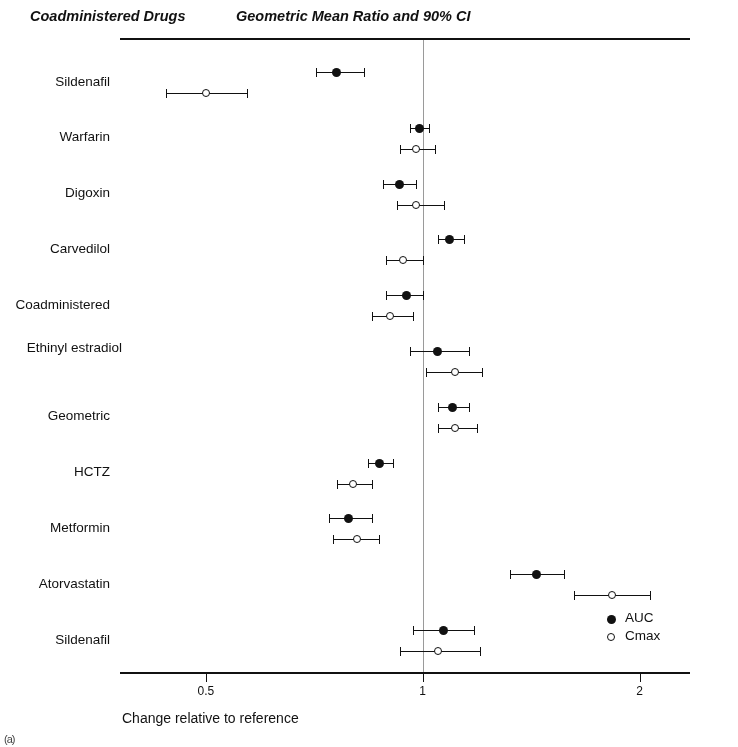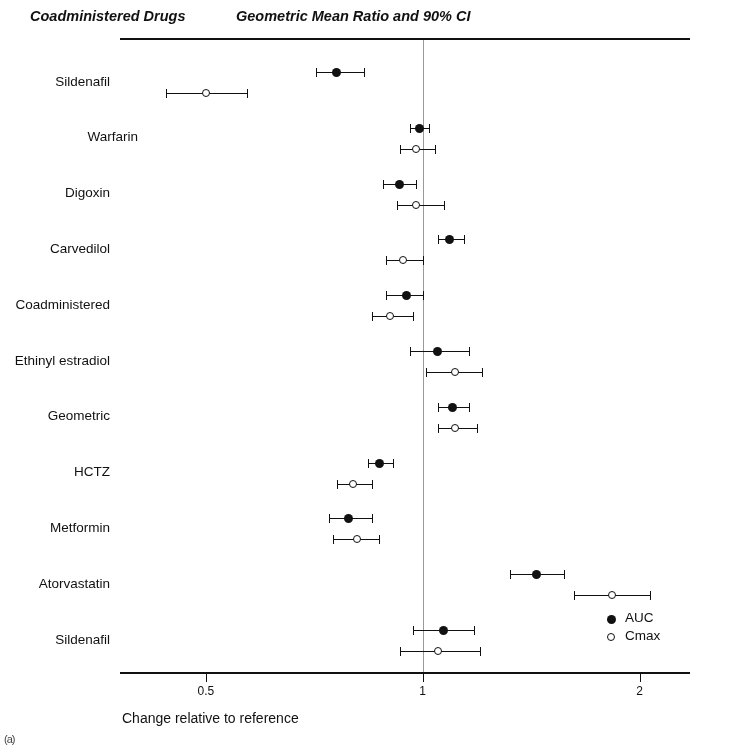--- a/index.html
+++ b/index.html
@@ -157,21 +157,21 @@
       <div class="xlabel" style="left:122px; top:710px;">Change relative to reference</div>
       <div class="row-label" style="left:0px; top:73.5px; width:110px;">Sildenafil</div>
       <div class="ci" style="left:315.5562816230349px; top:72px; width:48.85381343011238px;"></div>
       <div class="cap" style="left:315.5562816230349px; top:68px;"></div>
       <div class="cap" style="left:364.4100950531473px; top:68px;"></div>
       <div class="pt-filled" style="left:332.3463407855721px; top:68px;"></div>
       <div class="ci" style="left:165.8638912723831px; top:93px; width:80.98308650577715px;"></div>
       <div class="cap" style="left:165.8638912723831px; top:89px;"></div>
       <div class="cap" style="left:246.84697777816027px; top:89px;"></div>
       <div class="pt-open" style="left:201.8556846744827px; top:89px;"></div>
-      <div class="row-label" style="left:0px; top:129.3px; width:110px;padding-left:28px;">Warfarin</div>
+      <div class="row-label" style="left:0px; top:129.3px; width:110px;">Warfarin</div>
       <div class="ci" style="left:409.9311444934251px; top:127.8px; width:18.965997079845522px;"></div>
       <div class="cap" style="left:409.9311444934251px; top:123.8px;"></div>
       <div class="cap" style="left:428.89714157327063px; top:123.8px;"></div>
       <div class="pt-filled" style="left:415.0578468287037px; top:123.8px;"></div>
       <div class="ci" style="left:399.9987820063409px; top:148.8px; width:34.97317452869726px;"></div>
       <div class="cap" style="left:399.9987820063409px; top:144.8px;"></div>
       <div class="cap" style="left:434.97195653503815px; top:144.8px;"></div>
       <div class="pt-open" style="left:412.38174705651716px; top:144.8px;"></div>
       <div class="row-label" style="left:0px; top:185.1px; width:110px;">Digoxin</div>
       <div class="ci" style="left:382.71023205795524px; top:183.6px; width:33.67151499856192px;"></div>
@@ -193,21 +193,21 @@
       <div class="pt-open" style="left:399.3447298420329px; top:256.4px;"></div>
       <div class="row-label" style="left:0px; top:296.7px; width:110px;">Coadministered</div>
       <div class="ci" style="left:386.2452204096938px; top:295.2px; width:36.45680505036097px;"></div>
       <div class="cap" style="left:386.2452204096938px; top:291.2px;"></div>
       <div class="cap" style="left:422.70202546005476px; top:291.2px;"></div>
       <div class="pt-filled" style="left:402.15527015796704px; top:291.2px;"></div>
       <div class="ci" style="left:371.8590931675053px; top:316.2px; width:41.31397816631056px;"></div>
       <div class="cap" style="left:371.8590931675053px; top:312.2px;"></div>
       <div class="cap" style="left:413.17307133381587px; top:312.2px;"></div>
       <div class="pt-open" style="left:385.7407108584083px; top:312.2px;"></div>
-      <div class="row-label" style="left:0px; top:353px; width:110px;">Ethinyl estradiol</div>
+      <div class="row-label" style="left:0px; top:340px; width:122px;">Ethinyl estradiol</div>
       <div class="ci" style="left:409.9311444934251px; top:351px; width:59.20306147881752px;"></div>
       <div class="cap" style="left:409.9311444934251px; top:347px;"></div>
       <div class="cap" style="left:469.1342059722426px; top:347px;"></div>
       <div class="pt-filled" style="left:433.46569364366025px; top:347px;"></div>
       <div class="ci" style="left:425.81491821303723px; top:372px; width:56.52137918760832px;"></div>
       <div class="cap" style="left:425.81491821303723px; top:368px;"></div>
       <div class="cap" style="left:482.33629740064555px; top:368px;"></div>
       <div class="pt-open" style="left:451.3503403952855px; top:368px;"></div>
       <div class="row-label" style="left:0px; top:408.29999999999995px; width:110px;">Geometric</div>
       <div class="ci" style="left:437.96569364366025px; top:406.79999999999995px; width:31.16851232858238px;"></div>

